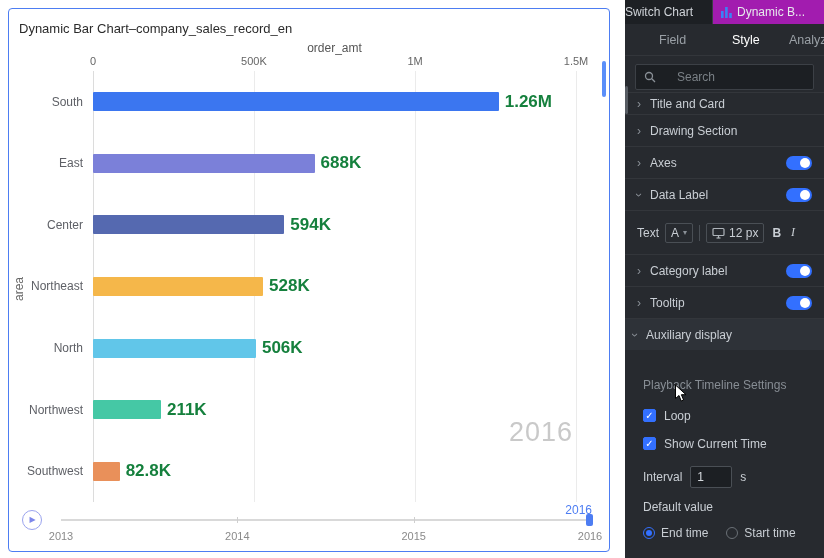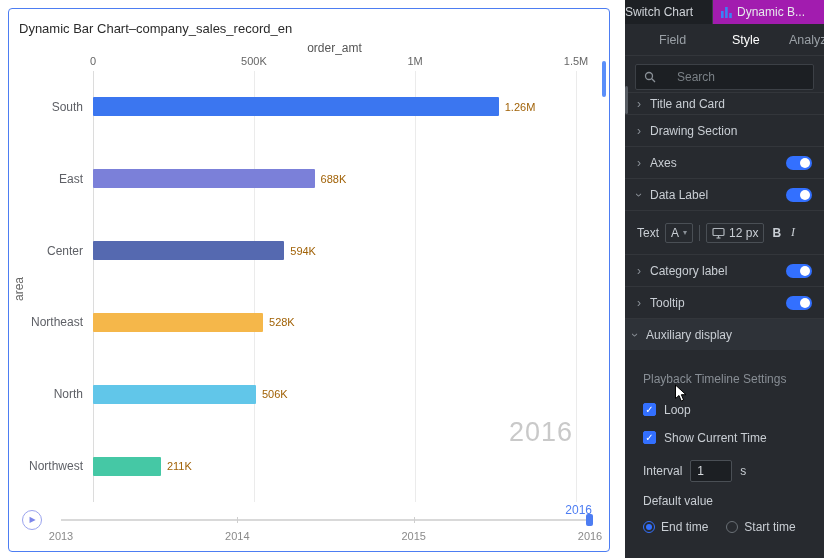--- a/index.html
+++ b/index.html
@@ -15,21 +15,21 @@
   .xticks span { position:absolute; transform:translateX(-50%); white-space:nowrap; }
   .xt0{left:0;} .xt1{left:33.33%;} .xt2{left:66.67%;} .xt3{left:100%;}
   .ylabel { position:absolute; left:10px; top:280px; transform:translate(-50%,-50%) rotate(-90deg); font-size:12px; color:#666; }
   .plot { position:absolute; left:84px; top:62px; width:483px; height:431px; }
   .grid { position:absolute; top:0; width:1px; height:100%; background:#ebebeb; }
   .g0{left:0; background:#dcdcdc;} .g1{left:33.33%;} .g2{left:66.67%;} .g3{left:100%;}
   .bar-rows { position:relative; display:flex; flex-direction:column; justify-content:space-around; height:100%; z-index:1; }
   .bar-row { position:relative; display:flex; align-items:center; height:20px; }
   .bar-cat { position:absolute; right:calc(100% + 10px); font-size:12px; color:#5e6066; white-space:nowrap; }
   .bar { height:19px; border-radius:1px; }
-  .bar-val { margin-left:6px; font-size:11px; color:#a16207; white-space:nowrap; }
+  .bar-val { margin-left:6px; font-size:17px; color:#15803d; white-space:nowrap;font-weight:bold; }
   .watermark { position:absolute; right:36px; top:408px; font-size:27px; color:#c9c9c9; letter-spacing:1px; }
   .chart-scroll { position:absolute; right:3px; top:52px; width:4px; height:36px; background:#5B8FF9; border-radius:2px; }
 
   .timeline { position:absolute; left:0; top:495px; width:600px; height:48px; }
   .play-btn { position:absolute; left:13px; top:6px; width:20px; height:20px; border:1px solid #9aa3ee; border-radius:50%;
               display:flex; align-items:center; justify-content:center; background:#fff; cursor:pointer; }
   .play-tri { color:#7d87ea; font-size:8px; line-height:1; padding-left:1px; }
   .track { position:absolute; left:52px; right:19px; top:15px; height:2px; background:#d9d9d9; }
   .tick { position:absolute; top:-2px; width:1px; height:6px; background:#cfcfcf; }
   .t1{left:33.33%;} .t2{left:66.67%;}
@@ -62,21 +62,21 @@
   .chev.down { transform:rotate(90deg); }
   .toggle { margin-left:auto; width:26px; height:14px; border-radius:7px; background:#3370FF; position:relative; cursor:pointer; flex:none; }
   .toggle::after { content:""; position:absolute; right:2px; top:2px; width:10px; height:10px; border-radius:50%; background:#fff; }
   .tf-row { height:44px; display:flex; align-items:center; gap:6px; padding:0 12px; border-top:1px solid #33363B; }
   .dd-box { display:flex; align-items:center; gap:4px; border:1px solid #4A4F55; border-radius:2px; padding:2px 5px; color:#c9ced4; cursor:pointer; }
   .dd-caret { font-size:8px; color:#8a9097; }
   .vdiv { width:1px; height:16px; background:#4A4F55; }
   .fmt-b { font-weight:bold; color:#c9ced4; cursor:pointer; padding:0 2px; }
   .fmt-i { font-style:italic; font-family:"Liberation Serif",serif; color:#c9ced4; cursor:pointer; padding:0 2px; }
   .aux-content { padding:12px 12px 0 18px; }
-  .aux-title { color:#878D94; margin:10px 0 16px; }
+  .aux-title { color:#878D94; margin:16px 0 16px; }
   .check-row { display:flex; gap:8px; margin-bottom:6px; align-items:flex-start; line-height:16px; }
   .check-row.gap { margin-bottom:12px; }
   .cb { width:13px; height:13px; border:1px solid #6A7076; border-radius:2px; flex:none; margin-top:1px;
         display:flex; align-items:center; justify-content:center; cursor:pointer; background:transparent; }
   .cb.checked { background:#3370FF; border-color:#3370FF; }
   .cm { color:#fff; font-size:10px; line-height:1; }
   .interval-row { display:flex; align-items:center; gap:8px; margin:14px 0 10px; }
   .interval-input { width:42px; height:22px; background:#1C1F23; border:1px solid #4A4F55; border-radius:2px;
                     color:#d6dade; font-size:12px; padding:0 6px; font-family:"Liberation Sans",sans-serif; outline:none; }
   .default-label { margin:12px 0 12px; }
@@ -133,20 +133,25 @@
           <div class="bar-row">
             <span class="bar-cat">North</span>
             <div class="bar" style="width: 33.7333%; background: rgb(97, 198, 233);"></div>
             <span class="bar-val">506K</span>
           </div>
           <div class="bar-row">
             <span class="bar-cat">Northwest</span>
             <div class="bar" style="width: 14.0667%; background: rgb(69, 200, 165);"></div>
             <span class="bar-val">211K</span>
           </div>
+          <div class="bar-row">
+            <span class="bar-cat">Southwest</span>
+            <div class="bar" style="width: 5.52%; background: rgb(233, 144, 90);"></div>
+            <span class="bar-val">82.8K</span>
+          </div>
         </div>
     </div>
 
     <div class="watermark">2016</div>
     <div class="chart-scroll"></div>
 
     <div class="timeline">
       <div class="play-btn">
         <span class="play-tri">▶</span>
       </div>

